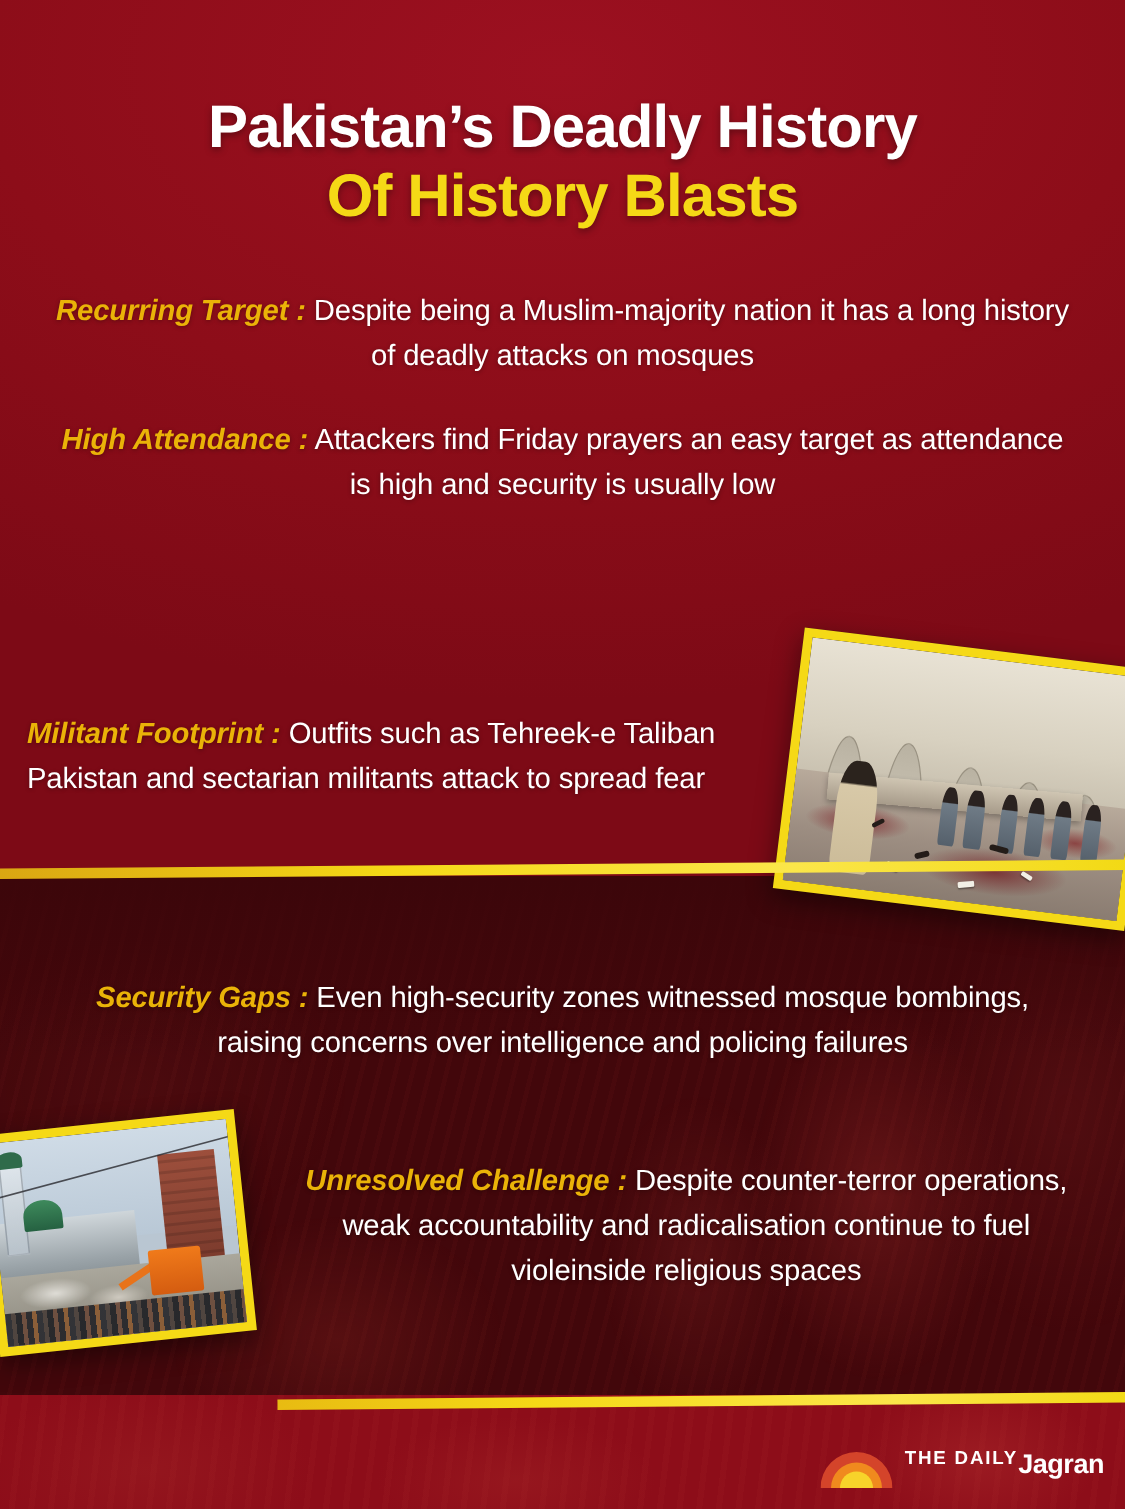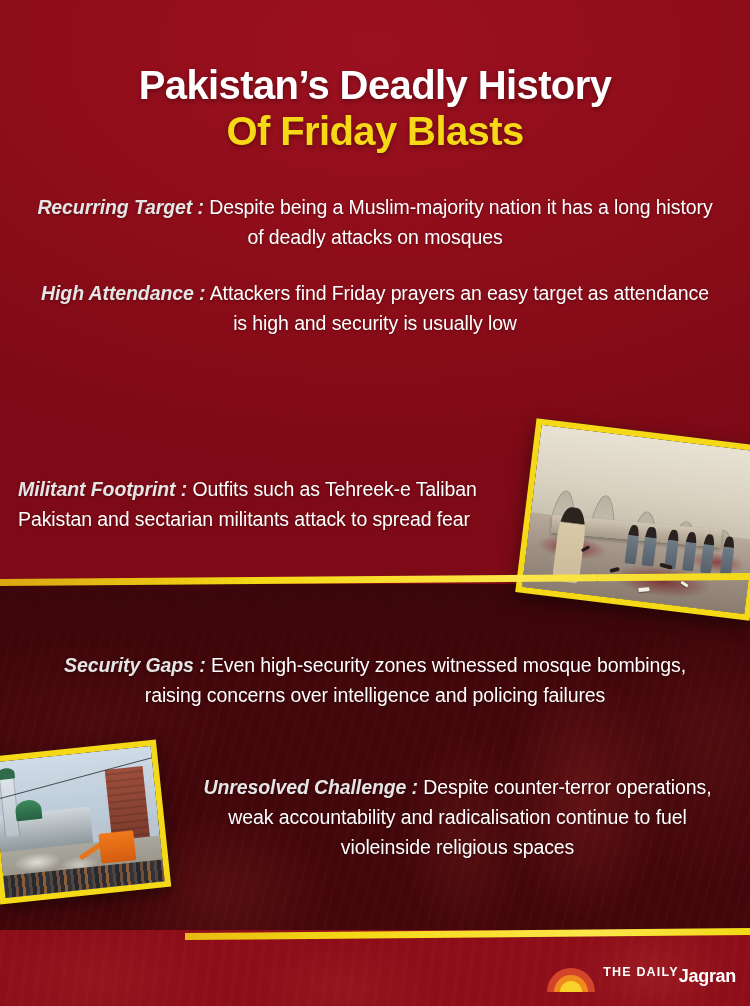--- a/index.html
+++ b/index.html
@@ -98,21 +98,21 @@
   .blk {
     position:absolute;
     z-index:5;
     color:#fff;
     font-size:19.5px;
     line-height:30px;
     letter-spacing:-0.1px;
     text-shadow:0 1px 3px rgba(0,0,0,.35);
   }
   .blk .lead {
-    color:#e5e5e5;
+    color:#eab308;
     font-weight:bold;
     font-style:italic;
     margin-top:28px;
   }
   .ctr  { text-align:center; }
   .lft  { text-align:left; }
 
   .blk-recurring   { left:35px;  top:192px; width:680px; }
   .blk-attendance  { left:35px;  top:278px; width:680px; }
   .blk-sectarian   { left:35px;  top:364px; width:680px; }
@@ -267,21 +267,21 @@
 
   <div class="band-top"></div>
   <div class="band-mid"></div>
   <div class="band-bottom"></div>
 
   <div class="divider-top"></div>
   <div class="divider-bottom"></div>
 
   <div class="title-wrap">
     <div class="title-l1">Pakistan’s Deadly History</div>
-    <div class="title-l2">Of Friday Blasts</div>
+    <div class="title-l2">Of History Blasts</div>
   </div>
 
   <div class="photo photo-mosque-interior">
     <div class="p1">
       <div class="wall"></div>
       <div class="arch a1"></div>
       <div class="arch a2"></div>
       <div class="arch a3"></div>
       <div class="arch a4"></div>
       <div class="arch a5"></div>

